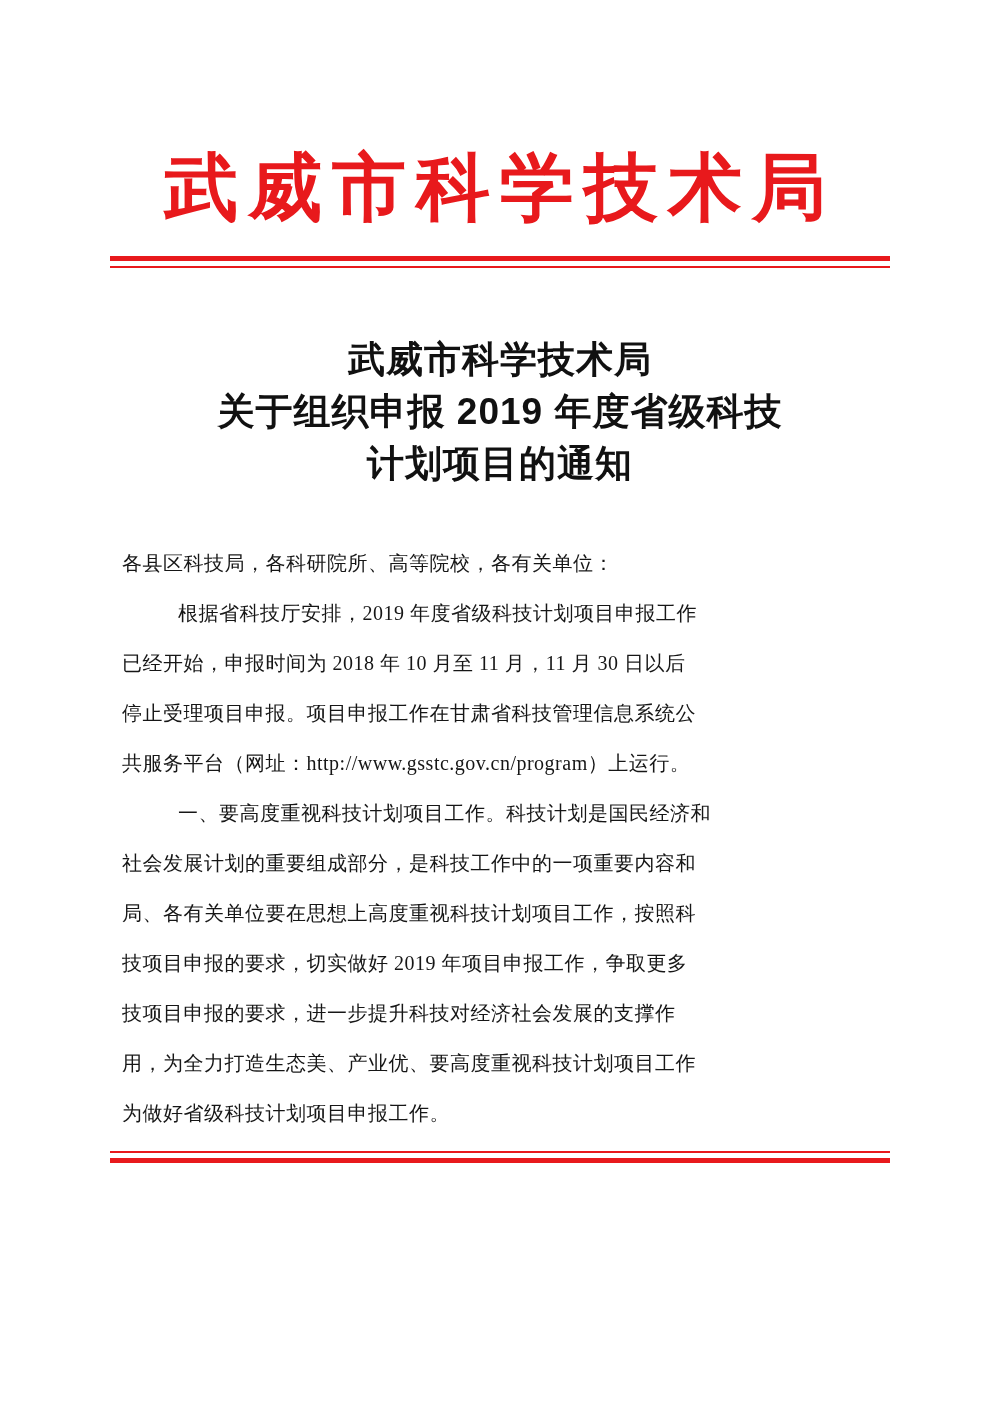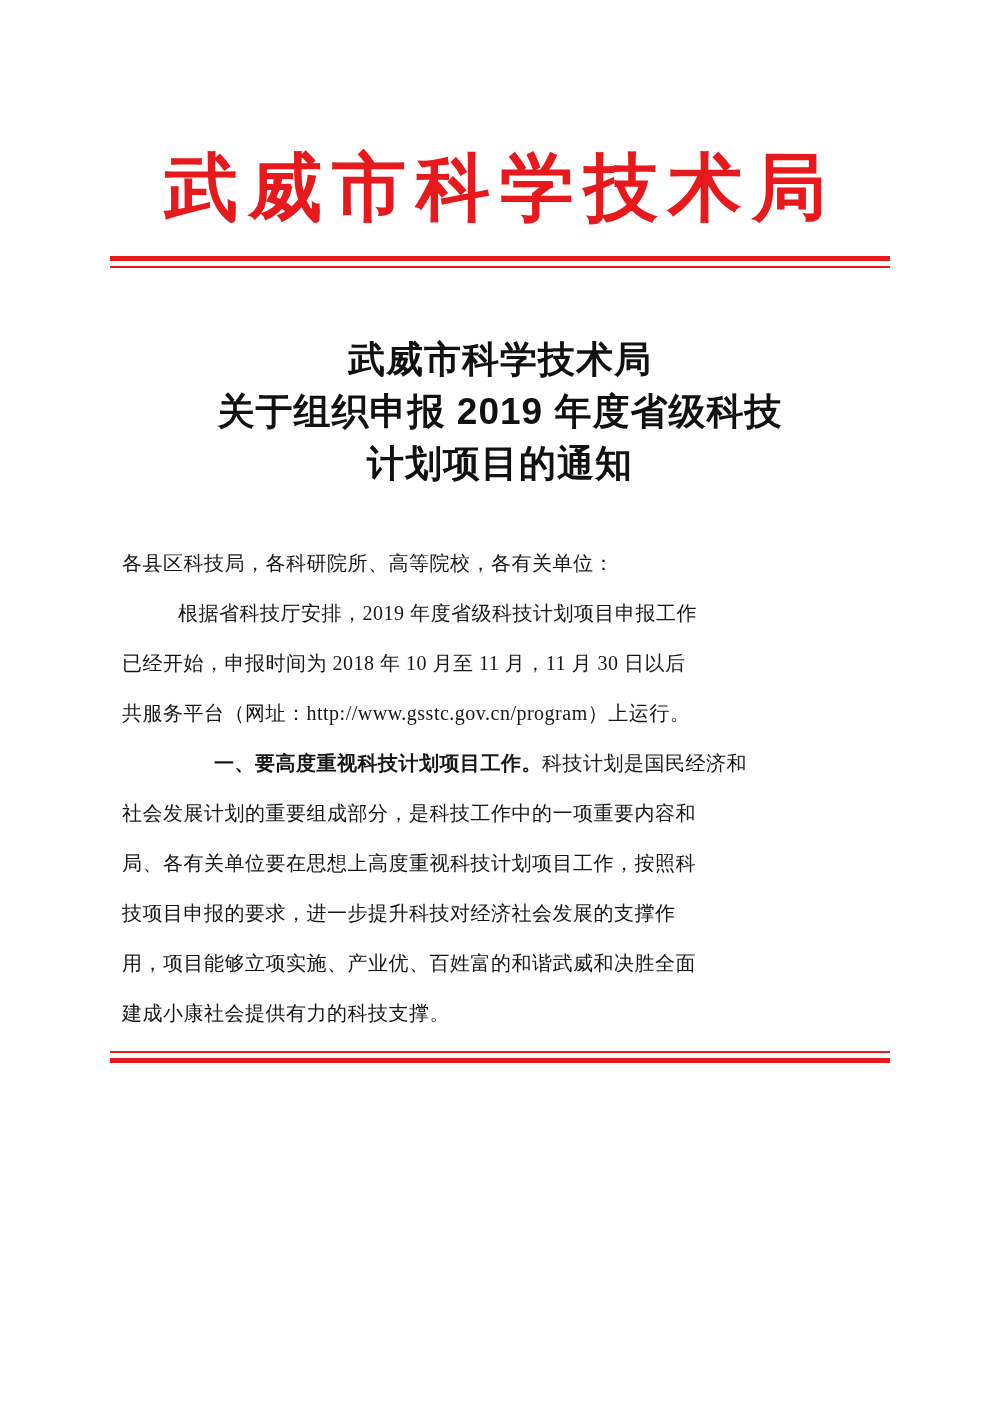--- a/index.html
+++ b/index.html
@@ -61,22 +61,21 @@
     line-height: 50px;
     letter-spacing: 0.5px;
   }
   .text-line {
     white-space: nowrap;
   }
   .indent-2em {
     text-indent: 56px;
   }
   .lead-bold {
-    font-weight: 700;
-    margin-left: 36px;
+    font-weight: 400;
   }
   
   .footer-rules {
     width: 780px;
     margin: 13px auto 0 auto;
   }
   .footer-rules .thick { margin-top: 5px; }
 </style>
 </head>
 <body>
@@ -95,28 +94,30 @@
     <div class="title-line">关于组织申报 2019 年度省级科技</div>
     <div class="title-line">计划项目的通知</div>
   </div>
 
   <div class="body-text">
 
     <div class="text-line">各县区科技局，各科研院所、高等院校，各有关单位：</div>
 
     <div class="text-line indent-2em">根据省科技厅安排，2019 年度省级科技计划项目申报工作</div>
     <div class="text-line">已经开始，申报时间为 2018 年 10 月至 11 月，11 月 30 日以后</div>
+    <div class="text-line">停止受理项目申报。项目申报工作在甘肃省科技管理信息系统公</div>
     <div class="text-line">共服务平台（网址：http://www.gsstc.gov.cn/program）上运行。</div>
 
     <div class="text-line indent-2em"><span class="lead-bold">一、要高度重视科技计划项目工作。</span><span>科技计划是国民经济和</span></div>
     <div class="text-line">社会发展计划的重要组成部分，是科技工作中的一项重要内容和</div>
     <div class="text-line">局、各有关单位要在思想上高度重视科技计划项目工作，按照科</div>
+    <div class="text-line">技项目申报的要求，切实做好 2019 年项目申报工作，争取更多</div>
     <div class="text-line">技项目申报的要求，进一步提升科技对经济社会发展的支撑作</div>
-    <div class="text-line">用，项目能够立项实施、产业优、百姓富的和谐武威和决胜全面</div>
-    <div class="text-line">建成小康社会提供有力的科技支撑。</div>
+    <div class="text-line">用，为全力打造生态美、产业优、要高度重视科技计划项目工作</div>
+    <div class="text-line">为做好省级科技计划项目申报工作。</div>
 
   </div>
 
   <div class="footer-rules">
     <div class="rule thin"></div>
     <div class="rule thick"></div>
   </div>
 
 </div>
 

